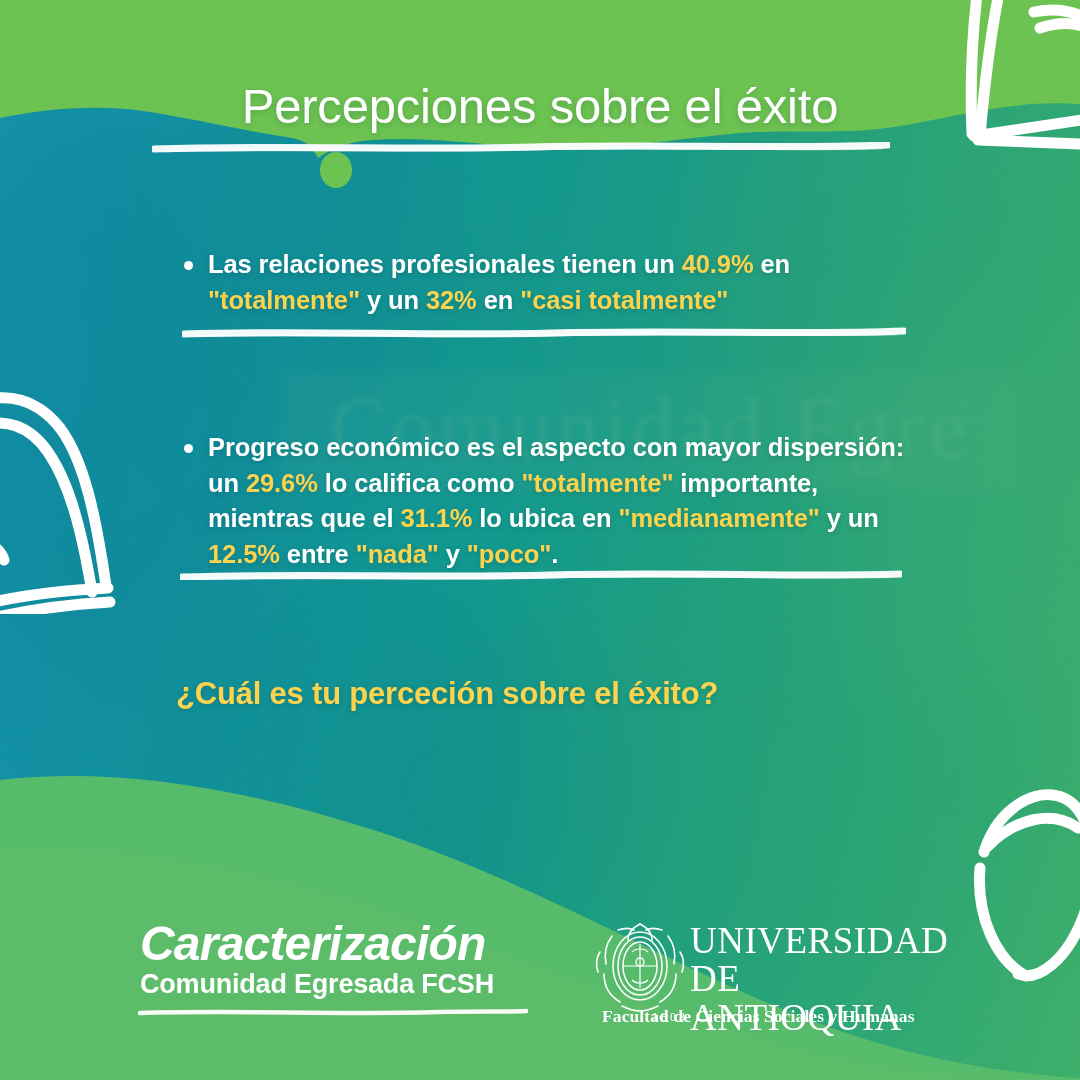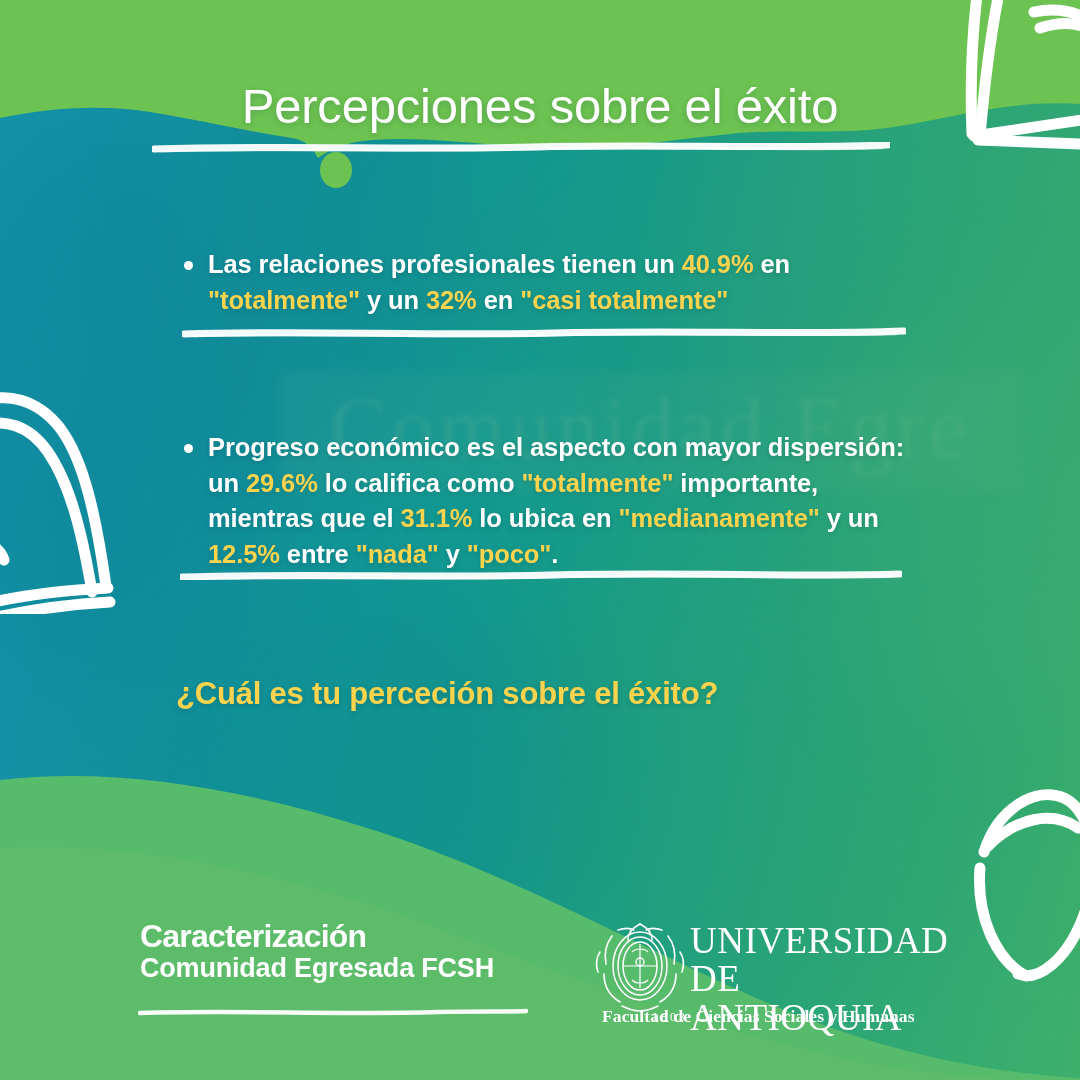--- a/index.html
+++ b/index.html
@@ -105,22 +105,23 @@
     position:absolute; left:176px; top:676px;
     color:#FCD34D;
     font-size:31px; font-weight:bold;
     letter-spacing:-.2px;
     text-shadow:0 2px 5px rgba(0,50,60,.20);
   }
 
   
   .brand{ position:absolute; left:140px; top:920px; }
   .brand-main{
-    color:#ffffff; font-size:32px; font-weight:bold; letter-spacing:-.8px;
+    color:#ffffff; font-size:48px; font-weight:bold; letter-spacing:-.8px;
     line-height:1.02;
+    font-style:italic;
   }
   .brand-sub{
     color:#ffffff; font-size:27px; font-weight:bold; letter-spacing:-.2px;
   }
 
   .udea{ position:absolute; left:592px; top:918px; width:360px; height:112px; }
   .udea-crest{ position:absolute; left:0; top:0; width:96px; height:100px; }
   .udea-year{
     position:absolute; left:0; top:92px; width:96px; text-align:right;
     color:#ffffff; font-family:"Liberation Serif", serif;

